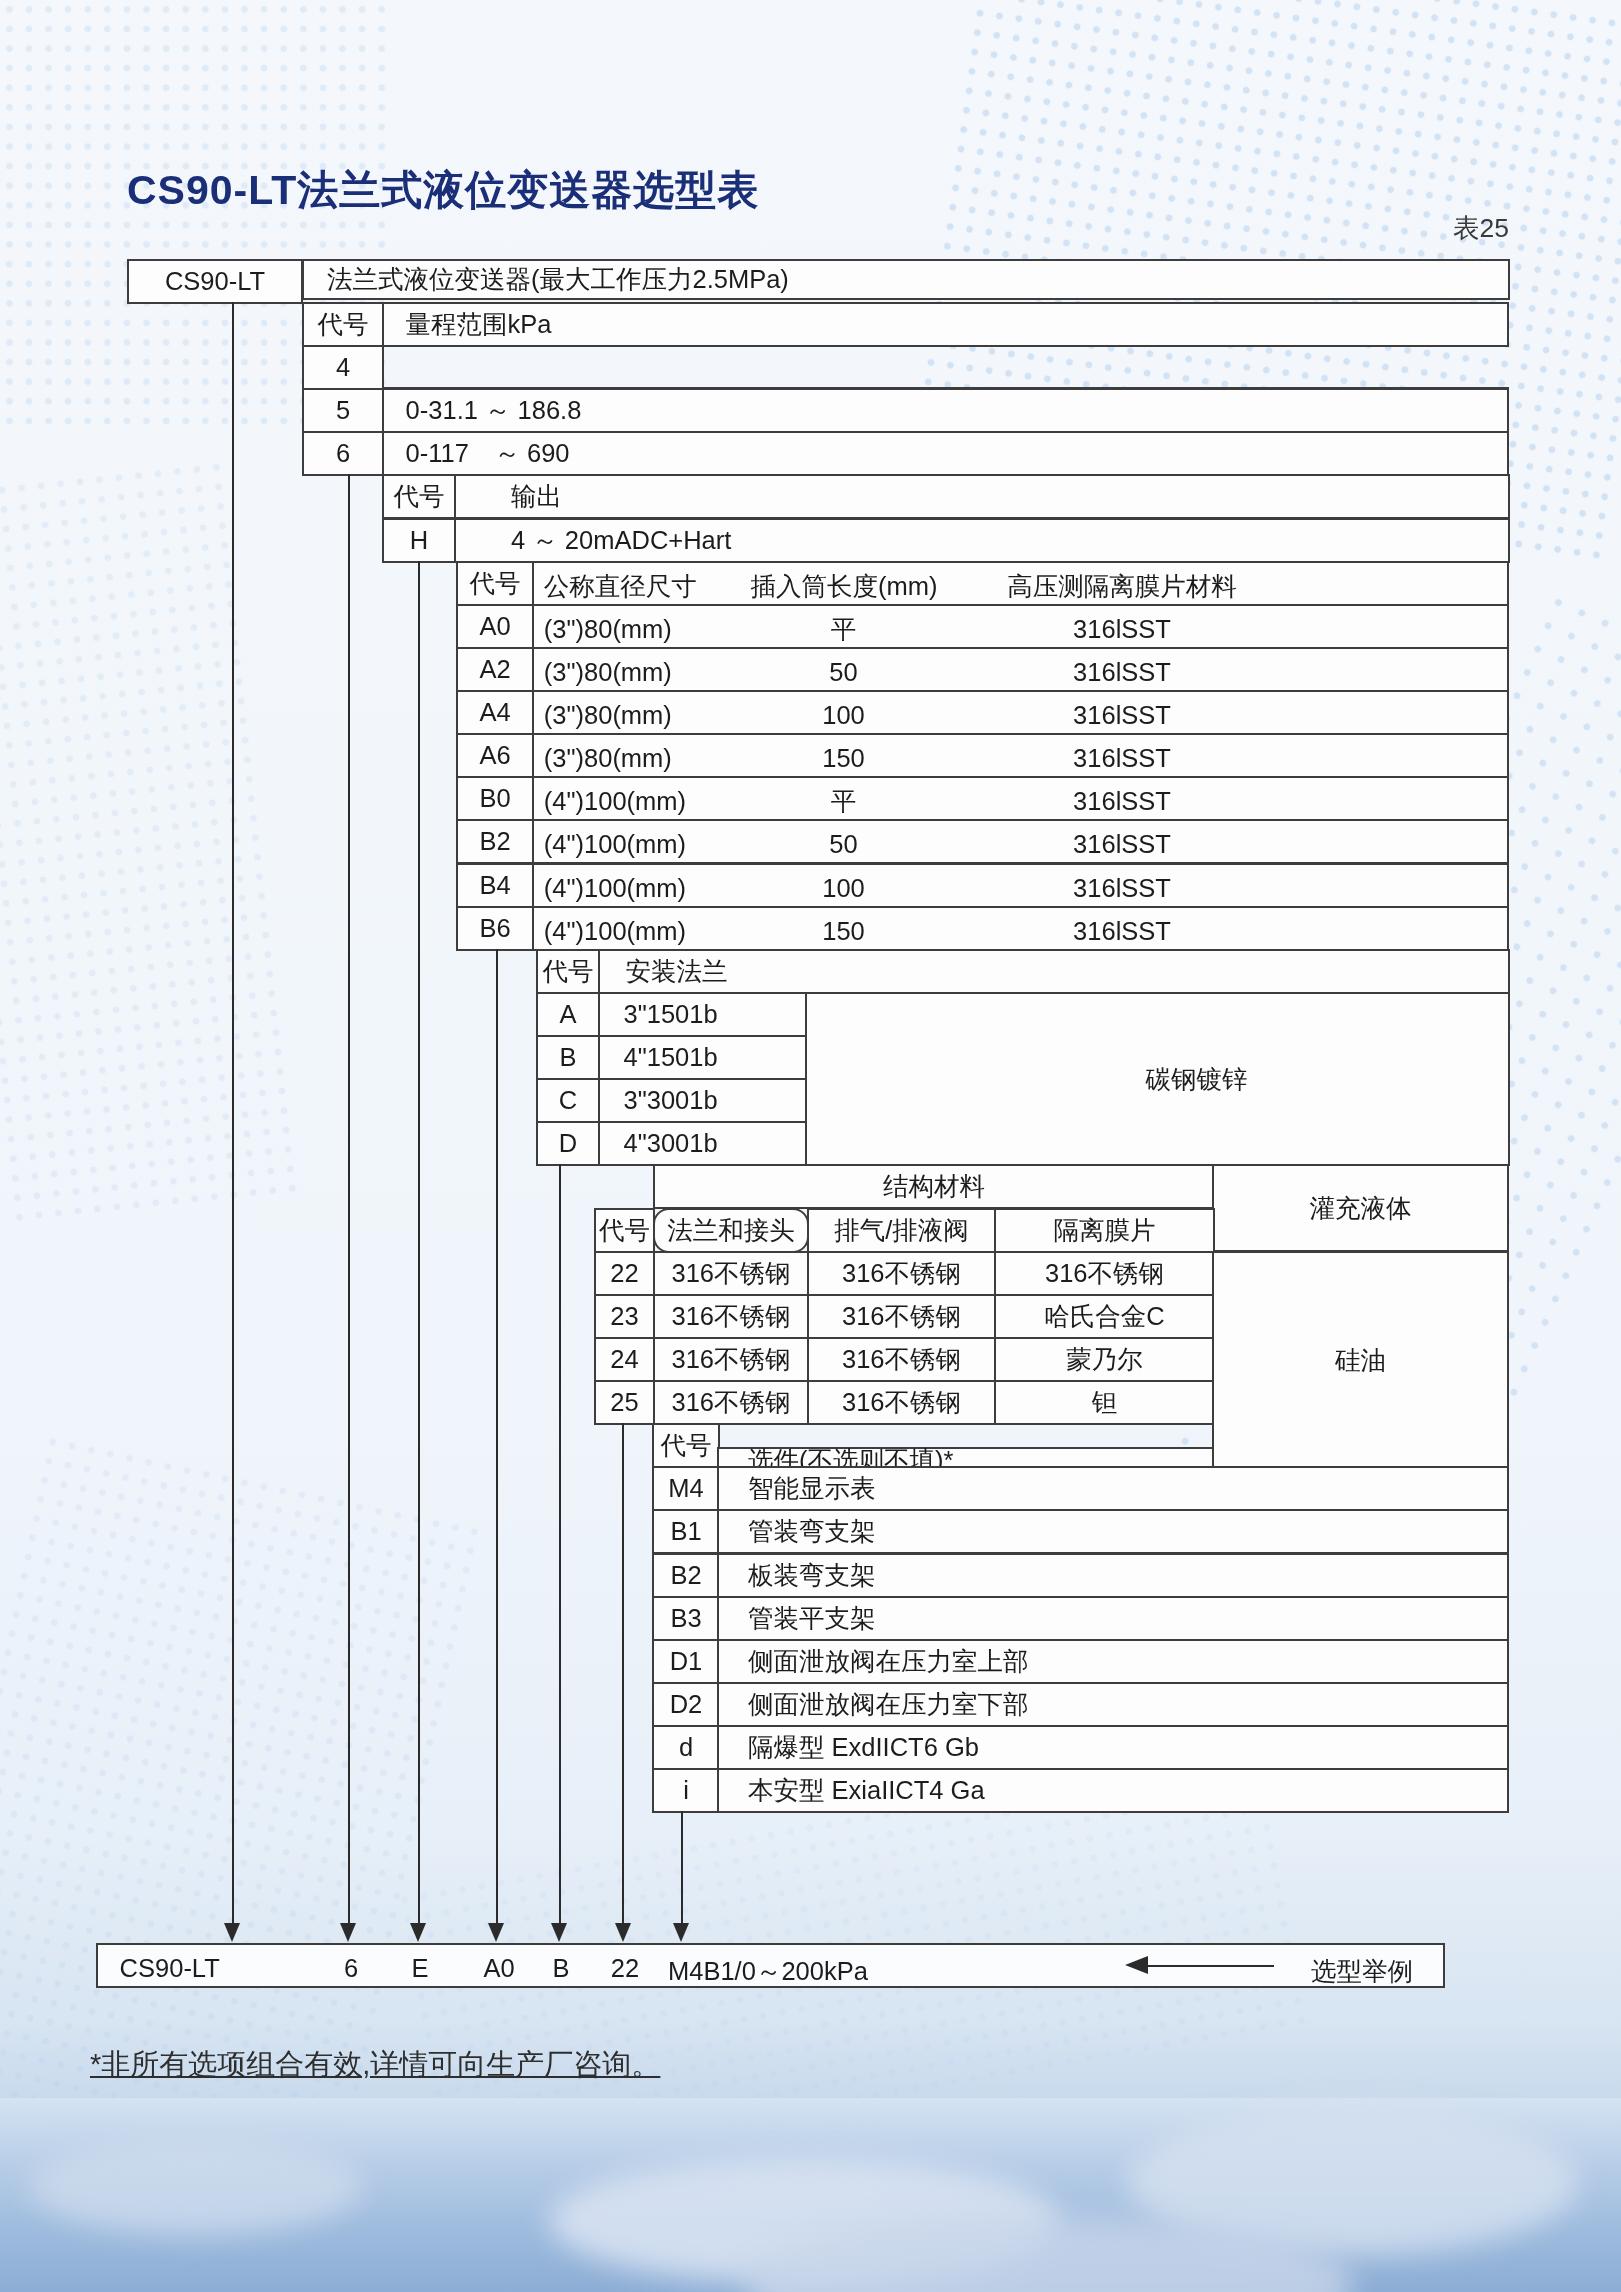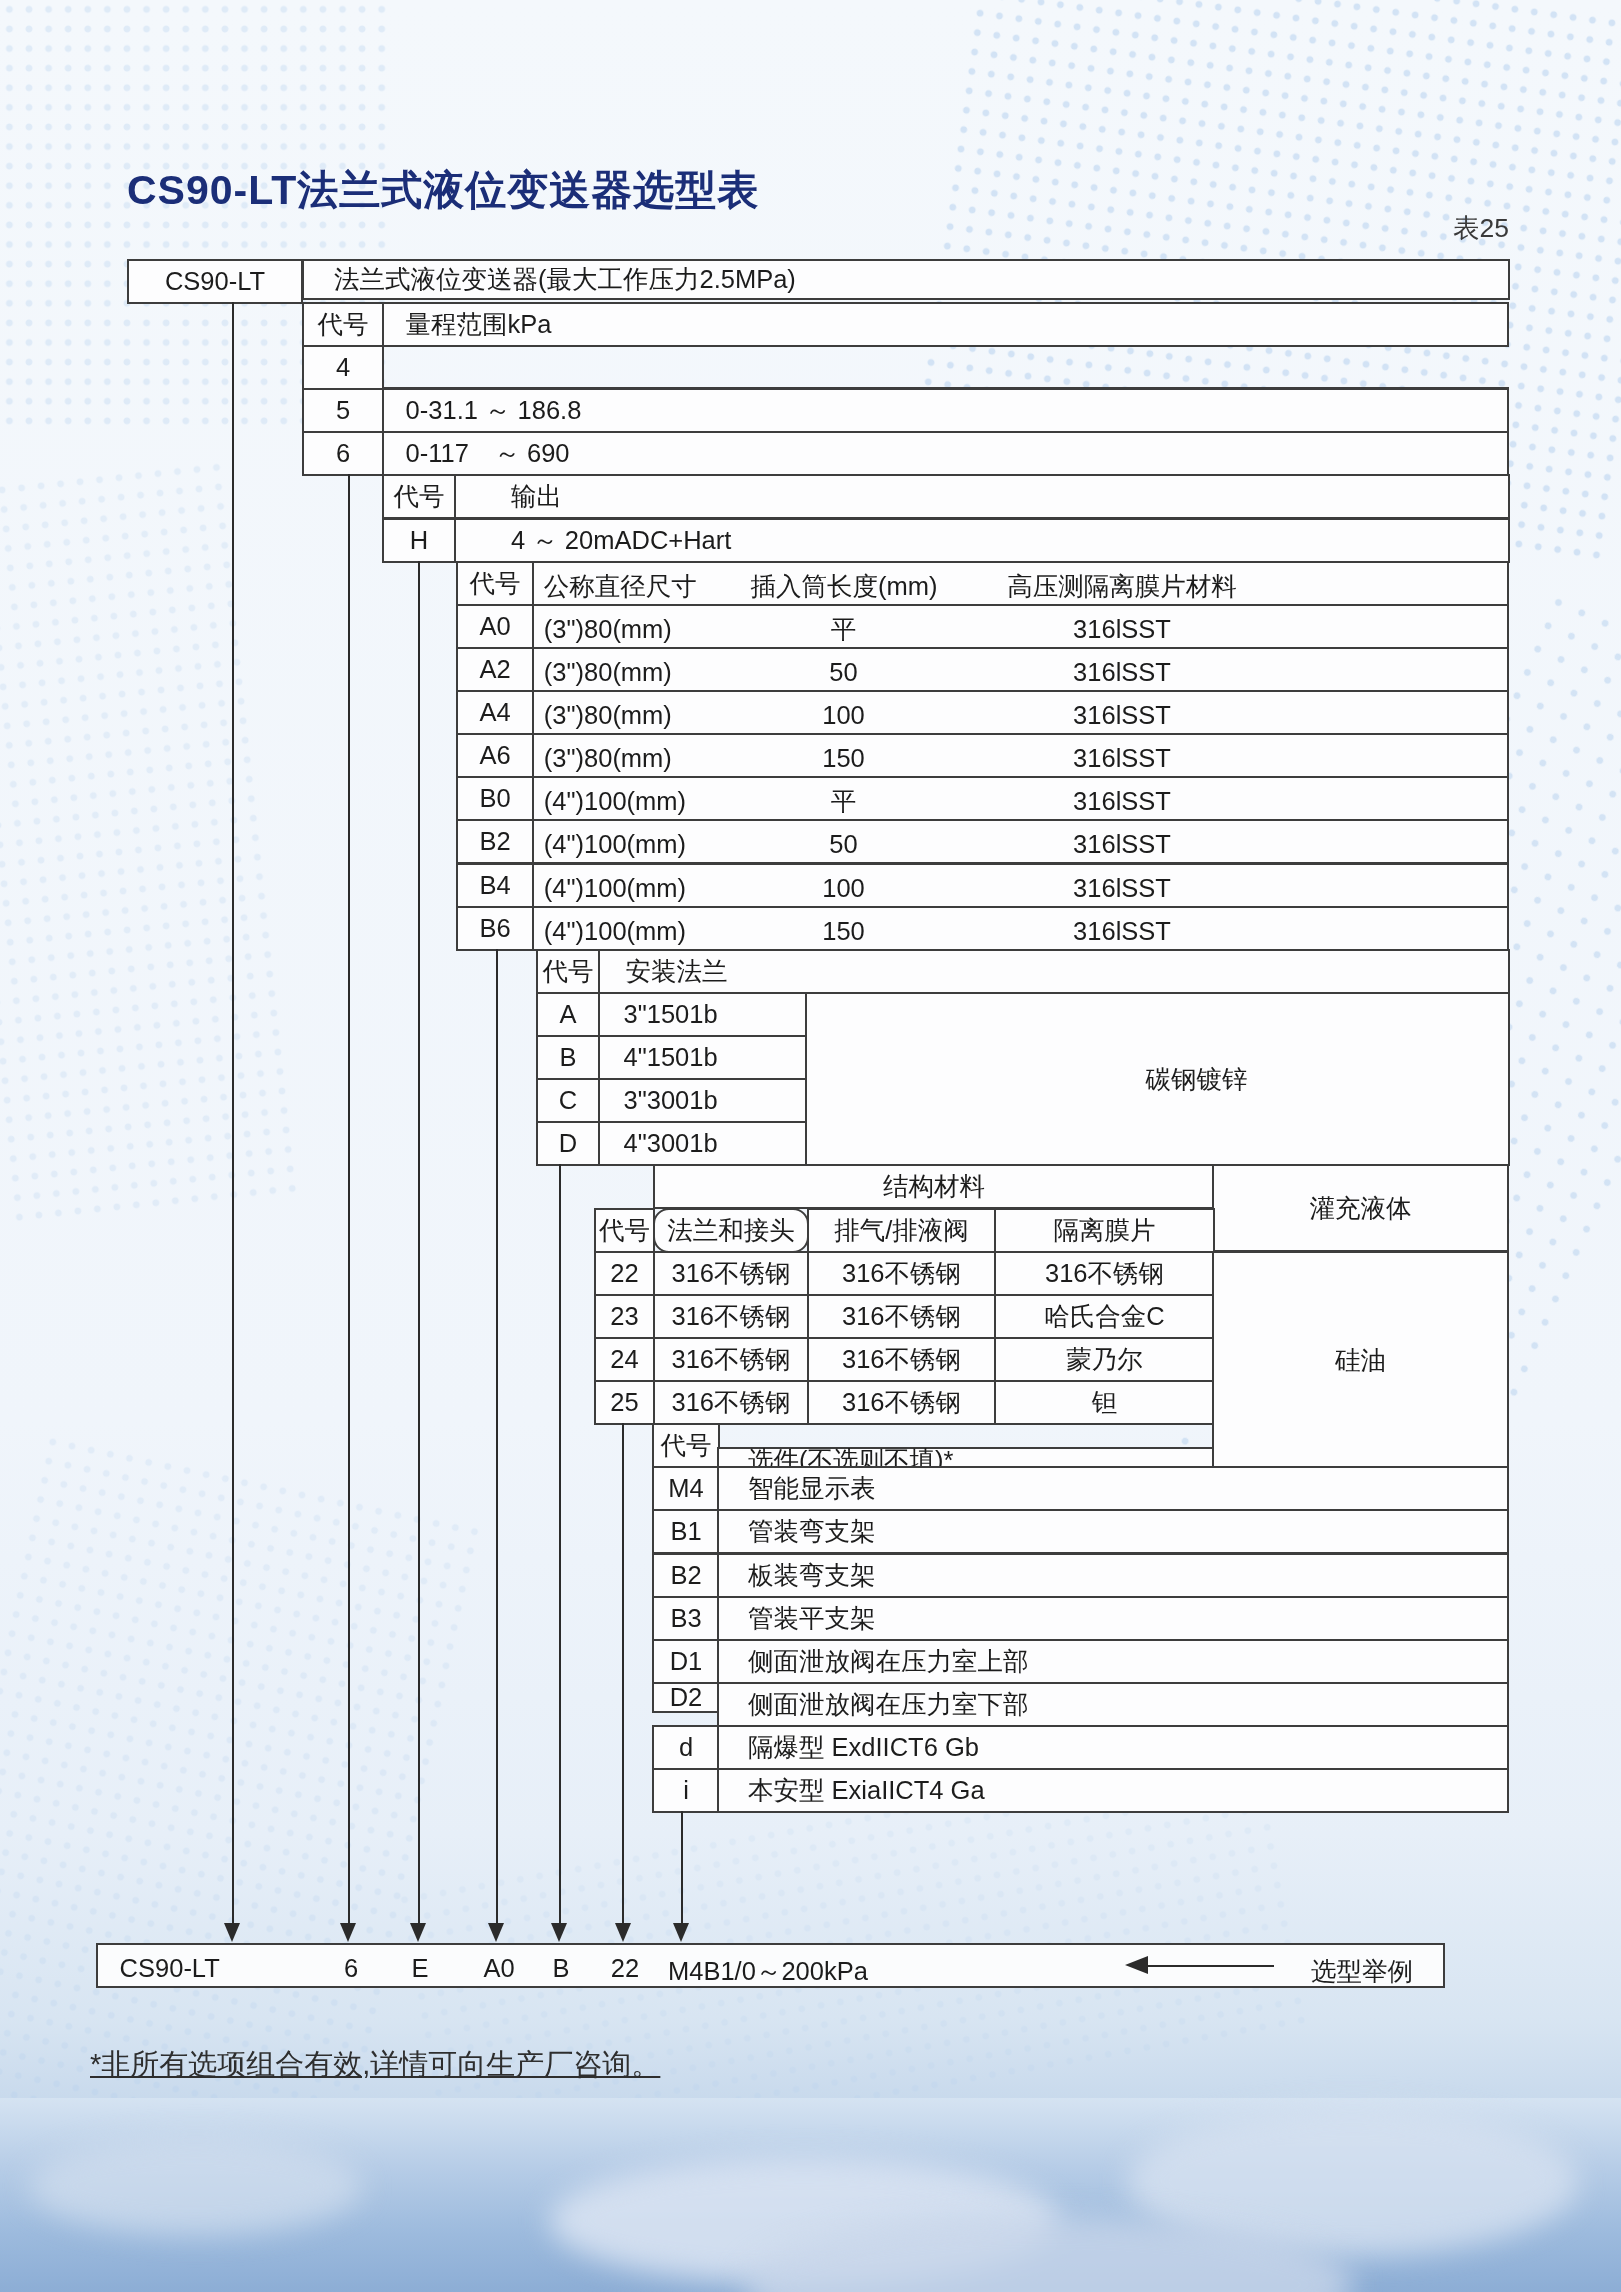--- a/index.html
+++ b/index.html
@@ -42,21 +42,21 @@
     <div class="blob" style="left:29px;top:39px;width:333px;height:98px;background:rgba(210,222,238,.7);"></div>
     <div class="blob" style="left:745px;top:118px;width:608px;height:137px;background:rgba(200,214,234,.8);"></div>
   </div>
 
   <div class="title">CS90-LT法兰式液位变送器选型表</div>
   <div class="tlabel">表25</div>
 
   <div class="cell ctr" style="left:127px;top:259px;width:176px;height:45px;">
       <span>CS90-LT</span>
     </div>
-  <div class="cell" style="left:302px;top:259px;width:1208px;height:41px;padding-left:30px;">
+  <div class="cell" style="left:302px;top:259px;width:1208px;height:41px;padding-left:23px;">
       <span>法兰式液位变送器(最大工作压力2.5MPa)</span>
     </div>
 
   <div class="cell ctr" style="left:302px;top:302px;width:82px;height:45px;">
       <span>代号</span>
     </div>
   <div class="cell" style="left:382px;top:302px;width:1127px;height:45px;padding-left:21.6px;">
       <span>量程范围kPa</span>
     </div>
   <div class="cell ctr" style="left:302px;top:345px;width:82px;height:45px;">
@@ -299,21 +299,21 @@
     </div>
   <div class="cell" style="left:717px;top:1596px;width:792px;height:45px;padding-left:29px;">
       <span>管装平支架</span>
     </div>
   <div class="cell ctr" style="left:652px;top:1639px;width:68px;height:45px;">
       <span>D1</span>
     </div>
   <div class="cell" style="left:717px;top:1639px;width:792px;height:45px;padding-left:29px;">
       <span>侧面泄放阀在压力室上部</span>
     </div>
-  <div class="cell ctr" style="left:652px;top:1682px;width:68px;height:31px;">
+  <div class="cell ctr" style="left:652px;top:1682px;width:68px;height:45px;">
       <span>D2</span>
     </div>
   <div class="cell" style="left:717px;top:1682px;width:792px;height:45px;padding-left:29px;">
       <span>侧面泄放阀在压力室下部</span>
     </div>
   <div class="cell ctr" style="left:652px;top:1725px;width:68px;height:45px;">
       <span>d</span>
     </div>
   <div class="cell" style="left:717px;top:1725px;width:792px;height:45px;padding-left:29px;">
       <span>隔爆型 ExdIICT6  Gb</span>

